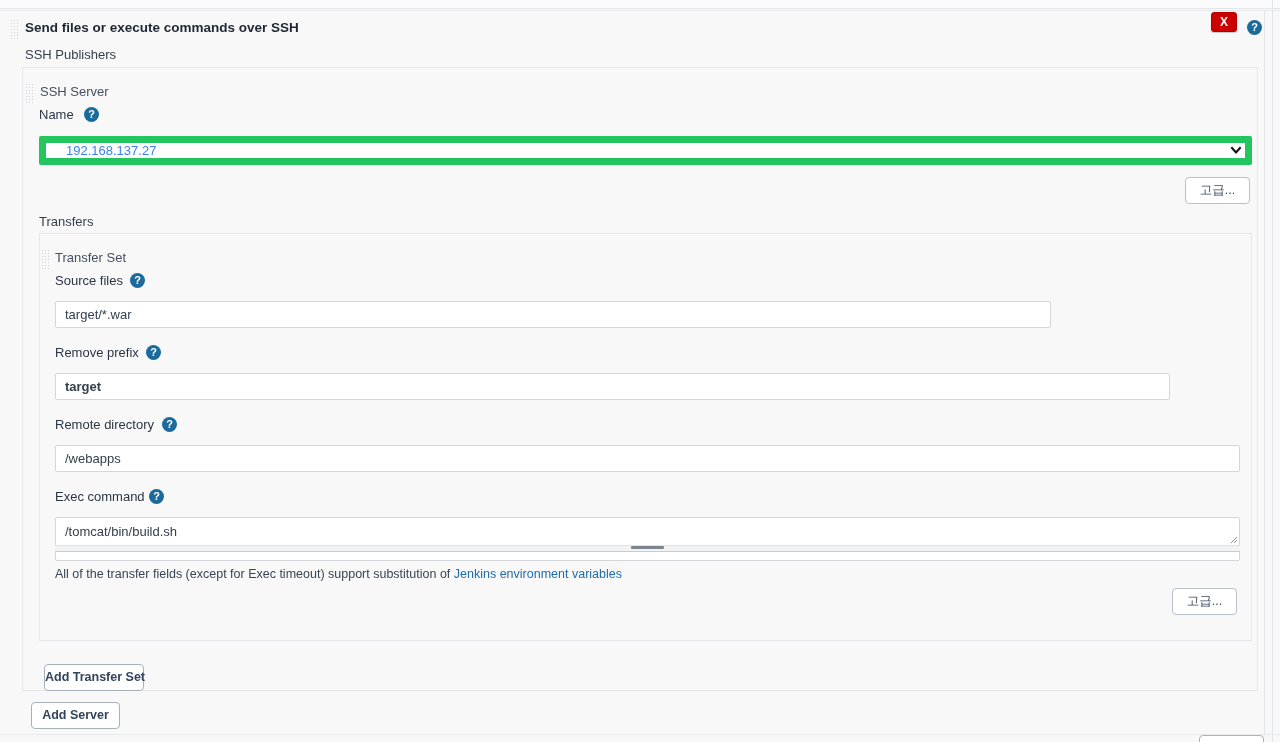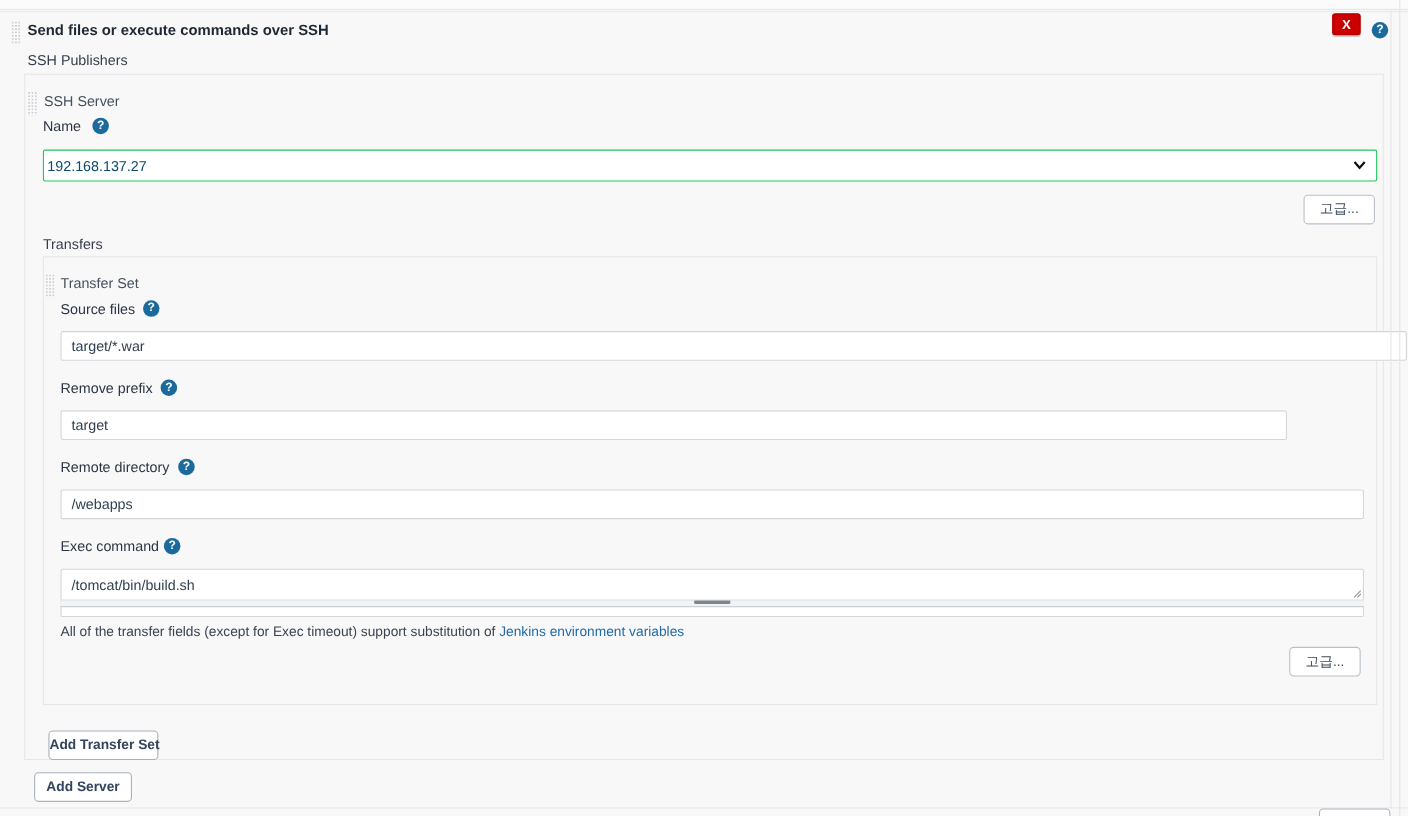--- a/index.html
+++ b/index.html
@@ -129,26 +129,26 @@
     font-family: "Liberation Sans", sans-serif;
     font-size: 13px;
     color: #33404e;
     outline: none;
   }
 
   .select-input {
     position: absolute;
     height: 29px;
     background: #ffffff;
-    border: 1px solid #22c55e;
+    border: 7px solid #22c55e;
     border-radius: 2px;
-    padding: 0 3px;
-    font-family: "Liberation Sans", sans-serif;
-    font-size: 13px;
-    color: #0c4a6e;
+    padding: 0 20px;
+    font-family: "Liberation Sans", sans-serif;
+    font-size: 13px;
+    color: #3b82f6;
     outline: none;
     appearance: none;
     -webkit-appearance: none;
     cursor: pointer;
   }
   .select-caret {
     position: absolute;
     pointer-events: none;
     width: 12px; height: 12px;
   }
@@ -272,25 +272,25 @@
   <div class="sub-label" style="left:39px; top:214px;">Transfers</div>
 
   <div class="panel-inner" style="left:39px; top:233px; width:1213px; height:408px;"></div>
 
   <div class="grip" style="left:41px; top:249px;"></div>
 
   <div class="sub-label" style="left:55px; top:250px; color:#46505f;">Transfer Set</div>
 
   <div class="field-label" style="left:55px; top:273px;">Source files</div>
   <div class="help-icon" style="left:130px; top:273px;">?</div>
-  <input class="text-input" style="left: 55px; top: 301px; width: 1224px;" value="target/*.war">
+  <input class="text-input" style="left: 55px; top: 301px; width: 996px;" value="target/*.war">
 
   <div class="field-label" style="left:55px; top:345px;">Remove prefix</div>
   <div class="help-icon" style="left:146px; top:345px;">?</div>
-  <input class="text-input" style="left: 55px; top: 373px; width: 1115px;" value="target">
+  <input class="text-input" style="left: 55px; top: 373px; width: 1115px; font-weight: bold;" value="target">
 
   <div class="field-label" style="left:55px; top:417px;">Remote directory</div>
   <div class="help-icon" style="left:162px; top:417px;">?</div>
   <input class="text-input" style="left: 55px; top: 445px; width: 1185px;" value="/webapps">
 
   <div class="field-label" style="left:55px; top:489px;">Exec command</div>
   <div class="help-icon" style="left:149px; top:489px;">?</div>
   <textarea class="textarea-input" style="left: 55px; top: 517px; width: 1185px; height: 44px;">/tomcat/bin/build.sh</textarea>
   <svg class="ta-resize" style="left:1229px; top:535px;" viewBox="0 0 9 9">
     <path d="M8 2 L2 8 M8 5 L5 8" stroke="#8d949d" stroke-width="1" fill="none"></path>

